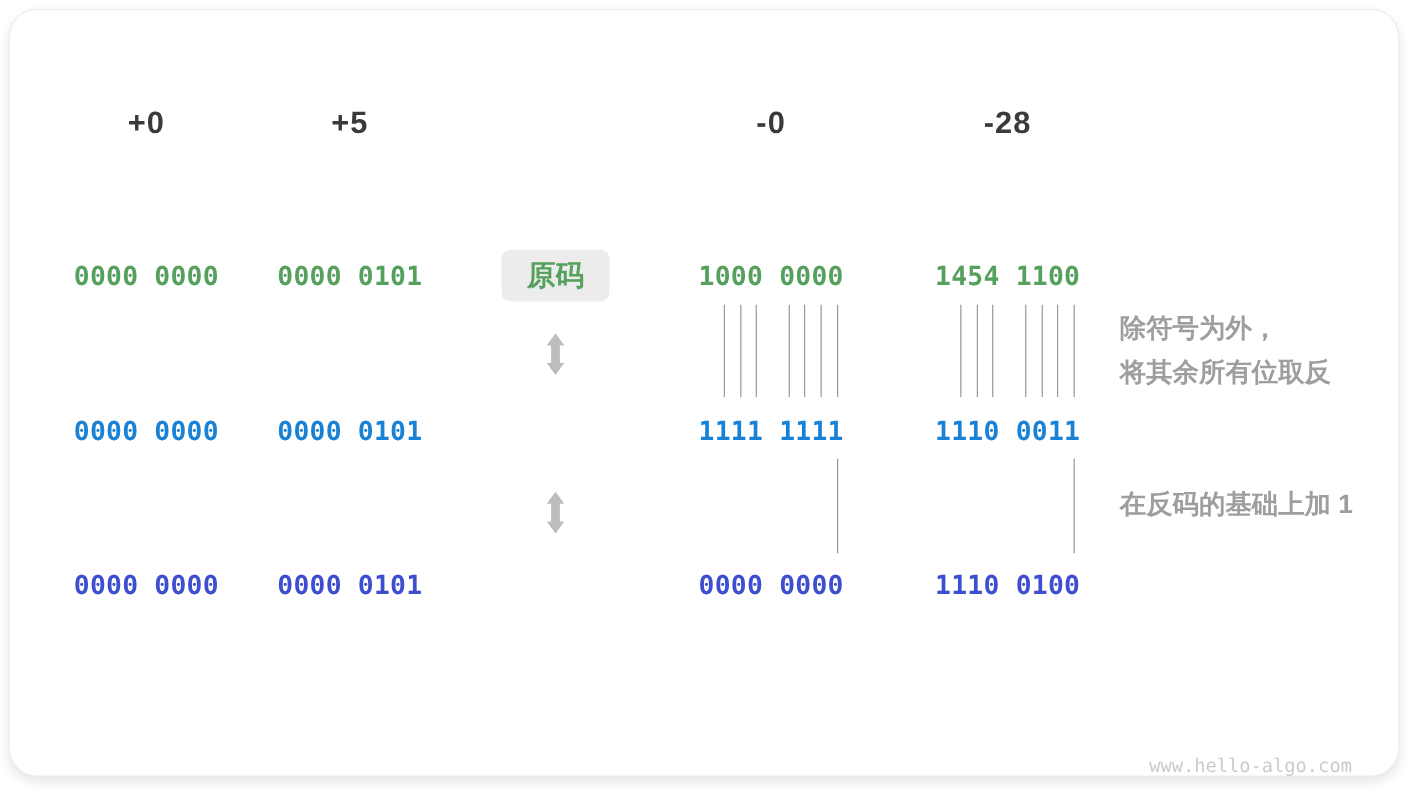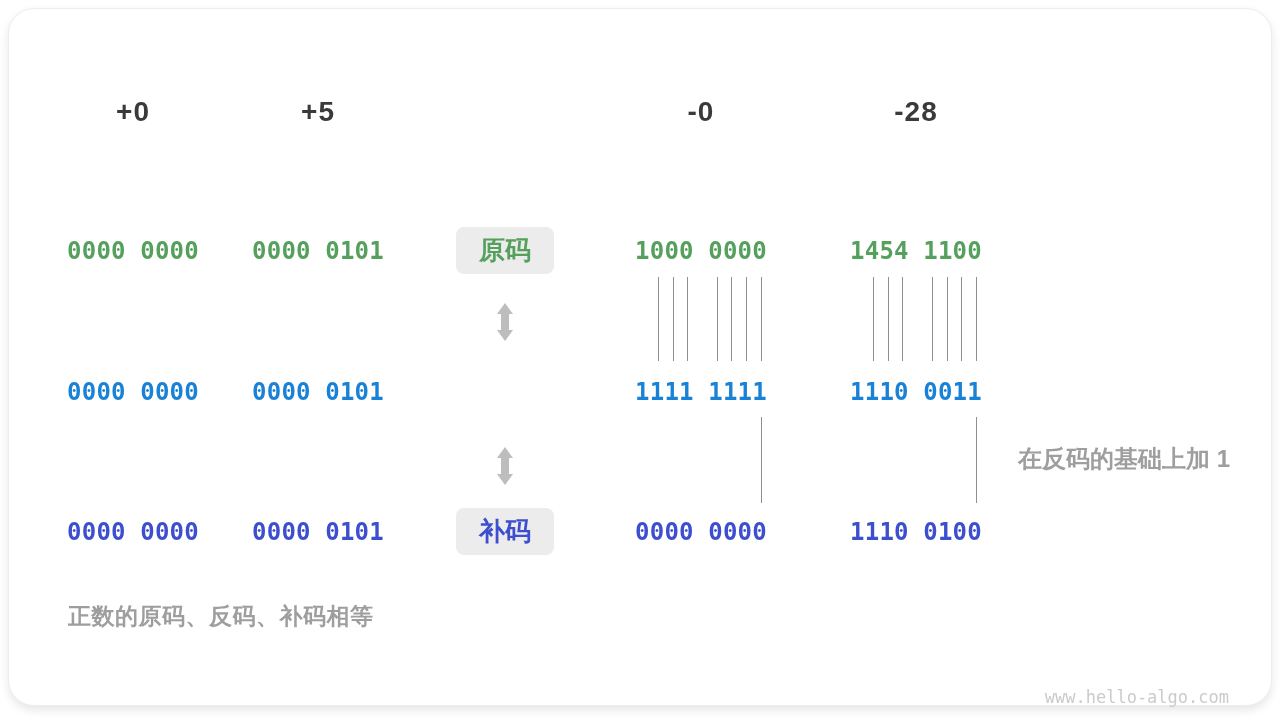--- a/index.html
+++ b/index.html
@@ -73,41 +73,43 @@
     <div class="badge green b1">原码</div>
     <div class="col bin green r0 c2">1000 0000</div>
     <div class="col bin green r0 c3">1454 1100</div>
 
     <div class="arrow a0">
       <div class="head-up"></div>
       <div class="stem"></div>
       <div class="head-down"></div>
     </div>
 
+    <div class="ann ann1">
+      <div>除符号为外，</div>
+      <div>将其余所有位取反</div>
+    </div>
 
     <div class="col bin blue r1 c0">0000 0000</div>
     <div class="col bin blue r1 c1">0000 0101</div>
     <div class="col bin blue r1 c2">1111 1111</div>
     <div class="col bin blue r1 c3">1110 0011</div>
 
     <div class="arrow a1">
       <div class="head-up"></div>
       <div class="stem"></div>
       <div class="head-down"></div>
     </div>
 
     <div class="ann ann2">在反码的基础上加 1</div>
 
     <div class="col bin indigo r2 c0">0000 0000</div>
     <div class="col bin indigo r2 c1">0000 0101</div>
-    <div class="badge indigo b3">补码</div>
     <div class="col bin indigo r2 c2">0000 0000</div>
     <div class="col bin indigo r2 c3">1110 0100</div>
 
-    <div class="caption cap-left">正数的原码、反码、补码相等</div>
 
     <div class="watermark">www.hello-algo.com</div>
   <div class="vline" style="left: 649px; top: 268px; height: 84px;"></div>
       <div class="vline" style="left: 664px; top: 268px; height: 84px;"></div>
       <div class="vline" style="left: 678px; top: 268px; height: 84px;"></div>
       <div class="vline" style="left: 708px; top: 268px; height: 84px;"></div>
       <div class="vline" style="left: 722px; top: 268px; height: 84px;"></div>
       <div class="vline" style="left: 737px; top: 268px; height: 84px;"></div>
       <div class="vline" style="left: 752px; top: 268px; height: 84px;"></div>
       <div class="vline" style="left: 864px; top: 268px; height: 84px;"></div>

